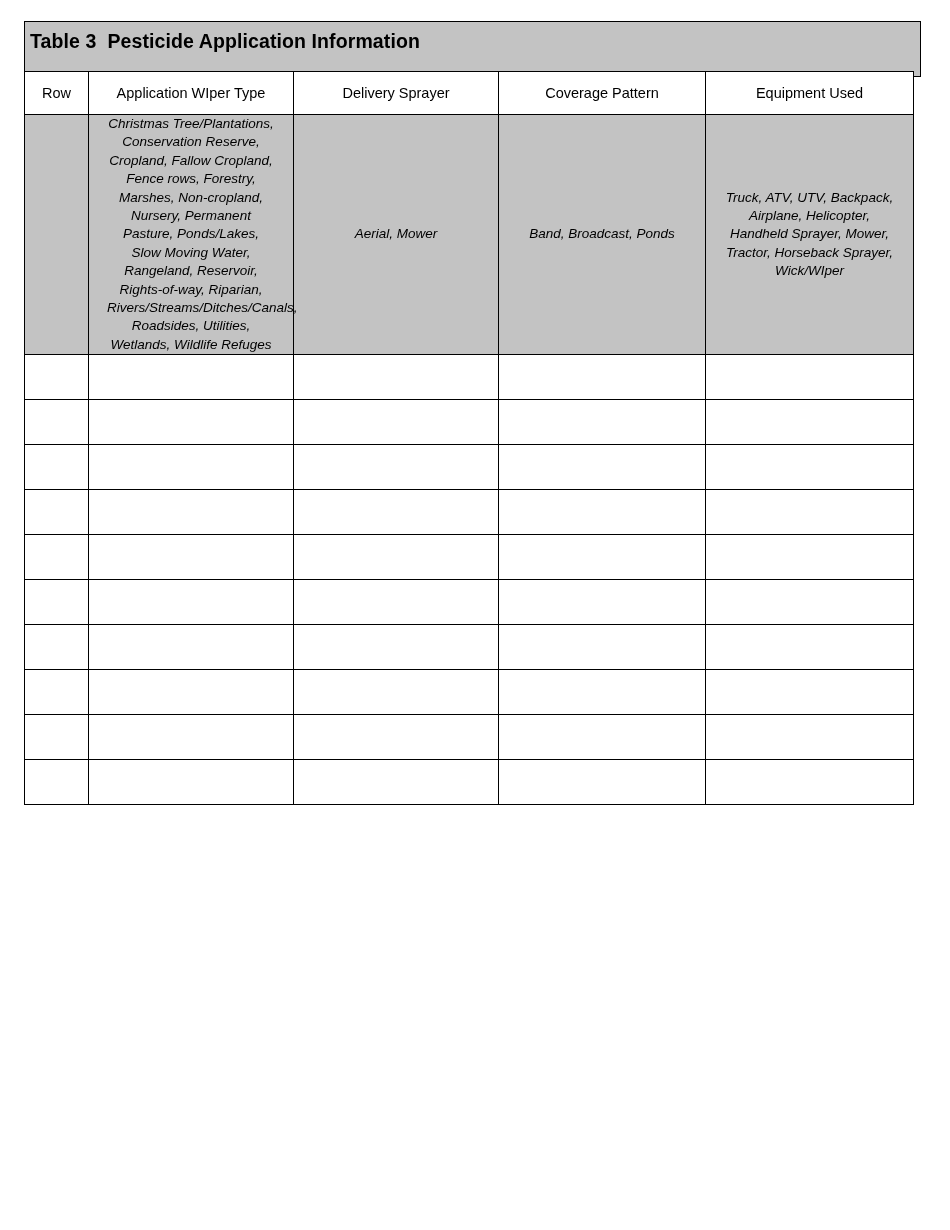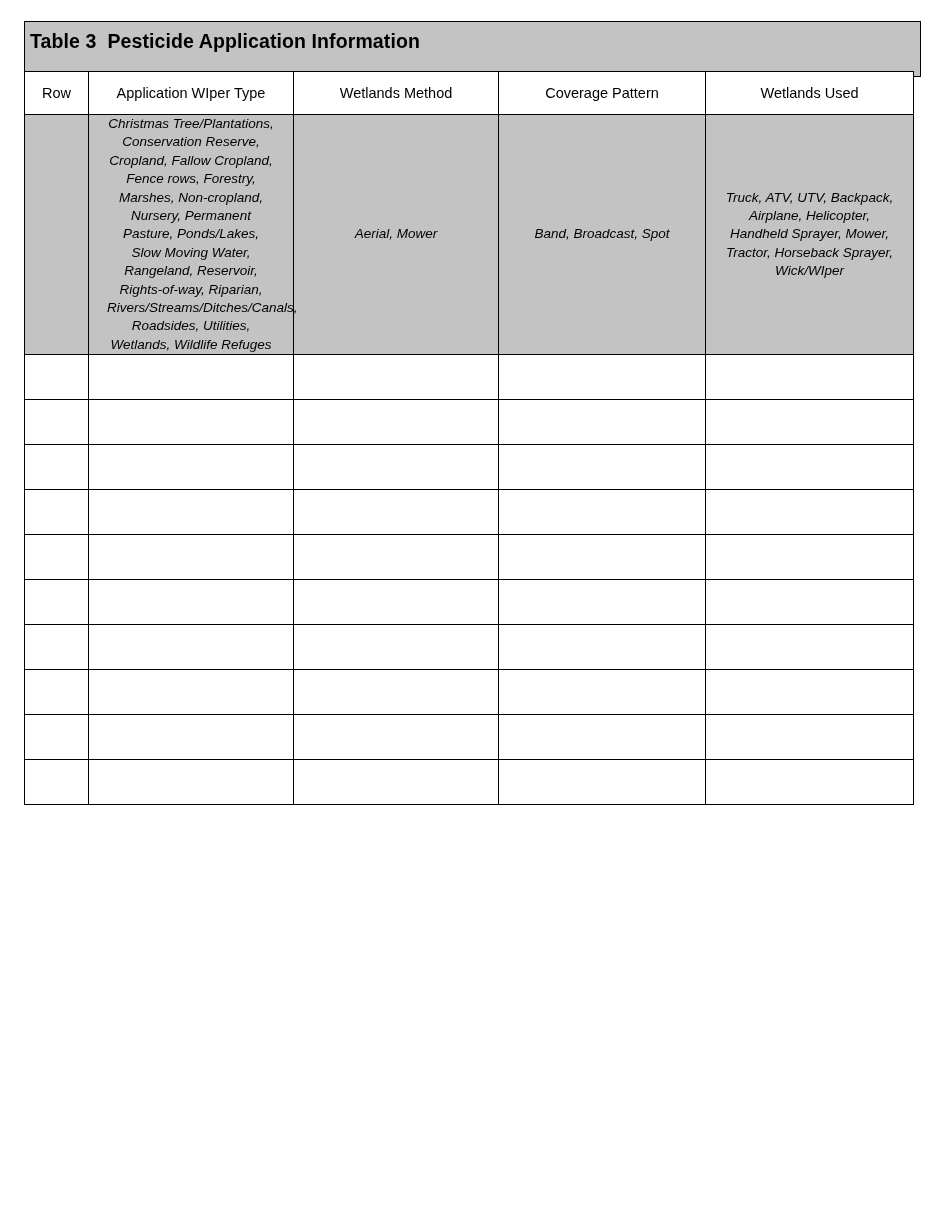--- a/index.html
+++ b/index.html
@@ -103,32 +103,32 @@
       <col class="c-site">
       <col class="c-delivery">
       <col class="c-coverage">
       <col class="c-equip">
     </colgroup>
 
     <thead>
       <tr>
         <th>Row</th>
         <th>Application WIper Type</th>
-        <th>Wetlands Method</th>
+        <th>Delivery Sprayer</th>
         <th>Coverage Pattern</th>
-        <th>Wetlands Used</th>
+        <th>Equipment Used</th>
       </tr>
     </thead>
 
     <tbody>
       <tr class="row-filled">
         <td class="cell-row"></td>
         <td>Christmas Tree/Plantations, Conservation Reserve, Cropland, Fallow Cropland, Fence rows, Forestry, Marshes, Non-cropland, Nursery, Permanent Pasture, Ponds/Lakes, Slow Moving Water, Rangeland, Reservoir, Rights-of-way, Riparian, Rivers/Streams/Ditches/Canals, Roadsides, Utilities, Wetlands, Wildlife Refuges</td>
         <td>Aerial, Mower</td>
-        <td>Band, Broadcast, Spot</td>
+        <td>Band, Broadcast, Ponds</td>
         <td>Truck, ATV, UTV, Backpack, Airplane, Helicopter, Handheld Sprayer, Mower, Tractor, Horseback Sprayer, Wick/WIper</td>
       </tr>
     <tr class="row-empty">
           <td></td>
           <td></td>
           <td></td>
           <td></td>
           <td></td>
         </tr>
         <tr class="row-empty">

